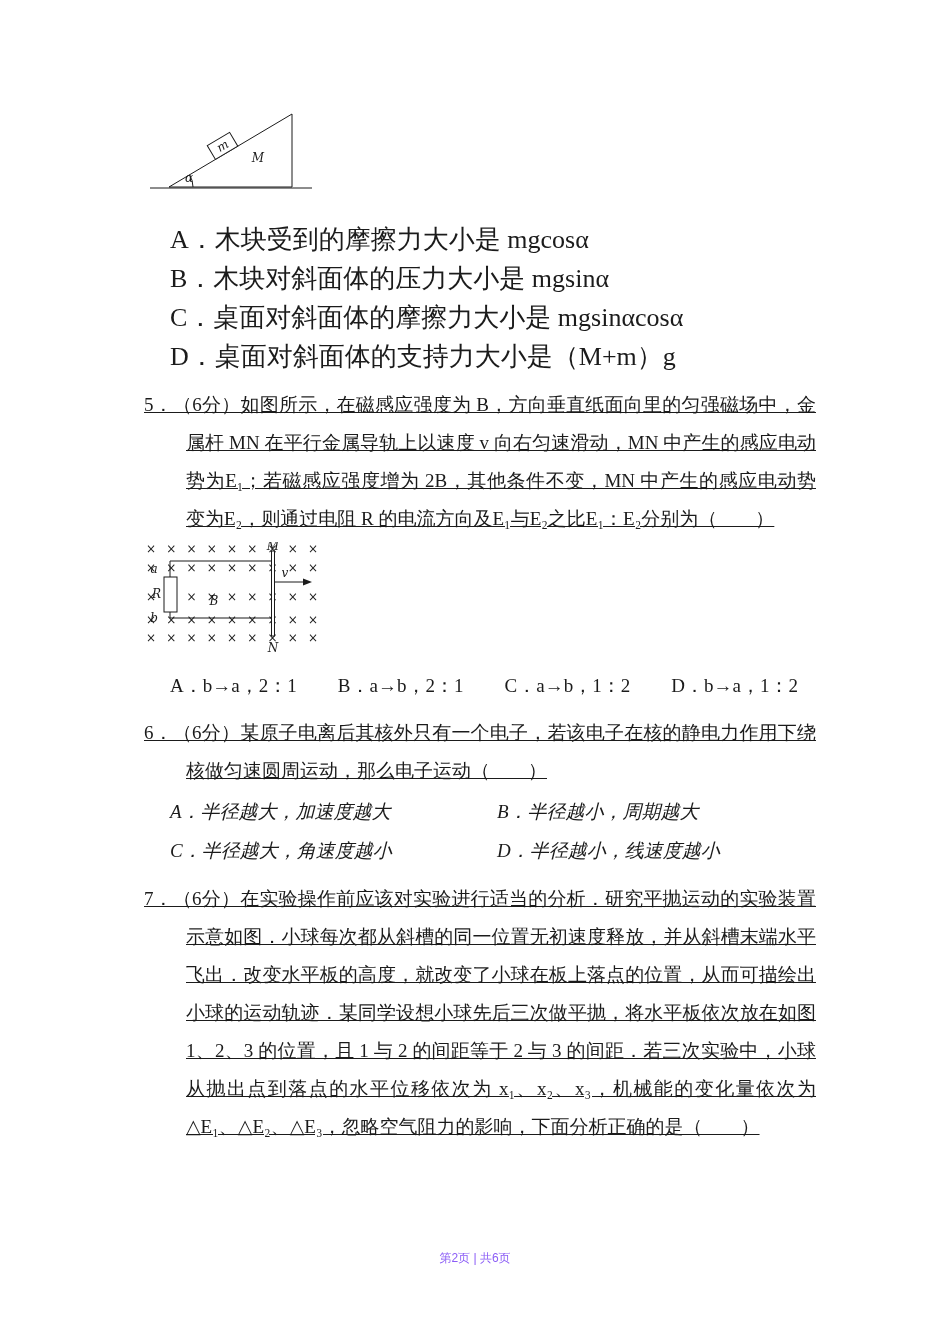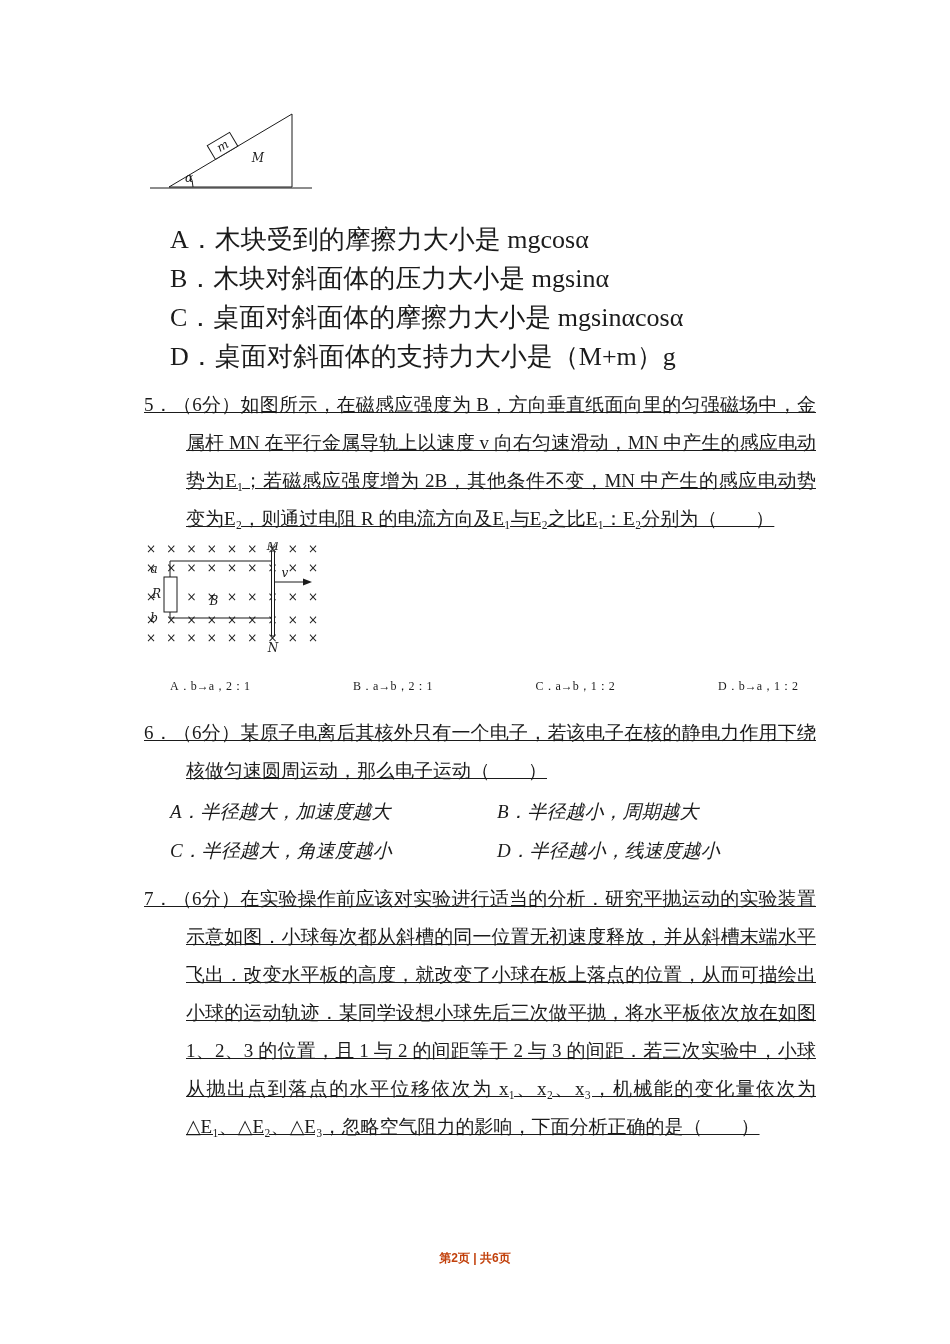--- a/index.html
+++ b/index.html
@@ -30,34 +30,34 @@
   .stem.q5 { margin-bottom:2px; }
   .stem.q6 { margin-bottom:2px; }
   .stem.q7 { margin-top:10px; }
 
   .opt-list { margin:0 0 10px 0; }
   .opt { font-size:26px; line-height:39px; padding-left:26px; }
 
   .row-options {
     display:flex; justify-content:space-between;
     padding-left:26px; padding-right:18px;
-    font-size:12px; line-height:32px; margin:2px 0 12px 0;
+    font-size:19px; line-height:32px; margin:2px 0 12px 0;
   }
 
   .grid-options {
     display:grid; grid-template-columns:327px 1fr;
     padding-left:26px; font-size:19px; line-height:39px;
     margin:0 0 8px 0;
     font-style:italic;
   }
 
   .footer {
     position:absolute; left:0; right:0; top:1250px; text-align:center;
     font-family:"Liberation Sans","DejaVu Sans",sans-serif;
-    font-size:12px; font-weight:700; color:#c2410c;
+    font-size:12px; font-weight:400; color:#8b5cf6;
   }
 </style>
 </head>
 <body>
 
 <div class="page">
   <div class="content">
 
     <figure class="fig fig-incline">
       <svg width="165" height="92" viewBox="0 0 165 92">

